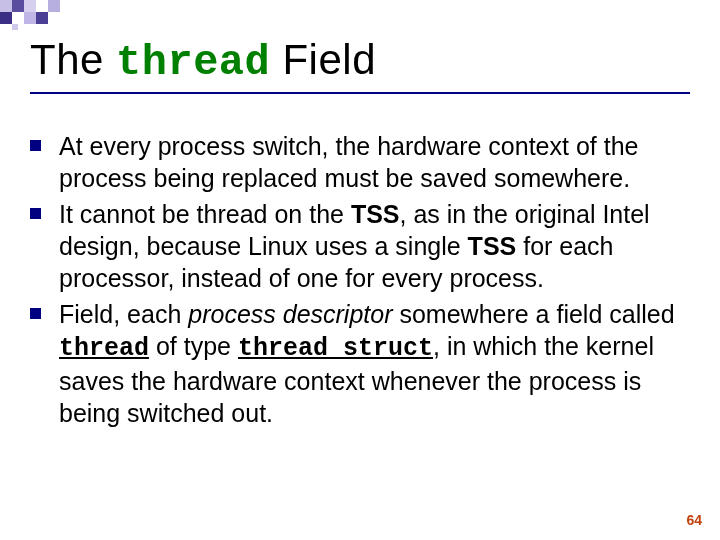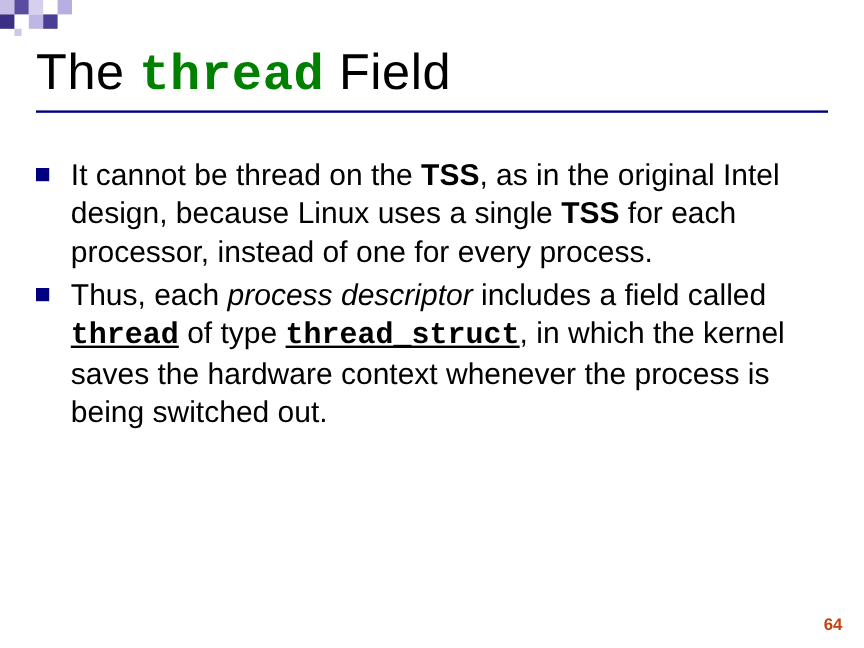--- a/index.html
+++ b/index.html
@@ -38,31 +38,37 @@
 
   <div class="title-wrap">
     <h1 class="title">
       <span>The </span><span class="code">thread</span><span> Field</span>
     </h1>
   </div>
   <div class="rule"></div>
 
   <div class="content">
 
+    <div class="item">
+      <div class="bullet"></div>
+      <div class="text">
+        <span>At every process switch, the hardware context of the process being replaced must be saved somewhere.</span>
+      </div>
+    </div>
 
     <div class="item">
       <div class="bullet"></div>
       <div class="text">
         <span>It cannot be thread on the </span><b>TSS</b><span>, as in the original Intel design, because Linux uses a single </span><b>TSS</b><span> for each processor, instead of one for every process.</span>
       </div>
     </div>
 
     <div class="item">
       <div class="bullet"></div>
       <div class="text">
-        <span>Thus, each </span><span class="emph">process descriptor</span><span> includes a field called </span><span class="code">thread</span><span> of type </span><span class="code">thread_struct</span><span>, in which the kernel saves the hardware context whenever the process is being switched out.</span>
+        <span>Field, each </span><span class="emph">process descriptor</span><span> somewhere a field called </span><span class="code">thread</span><span> of type </span><span class="code">thread_struct</span><span>, in which the kernel saves the hardware context whenever the process is being switched out.</span>
       </div>
     </div>
 
   </div>
 
   <div class="pagenum">64</div>
 </div>
 
 </body></html>

